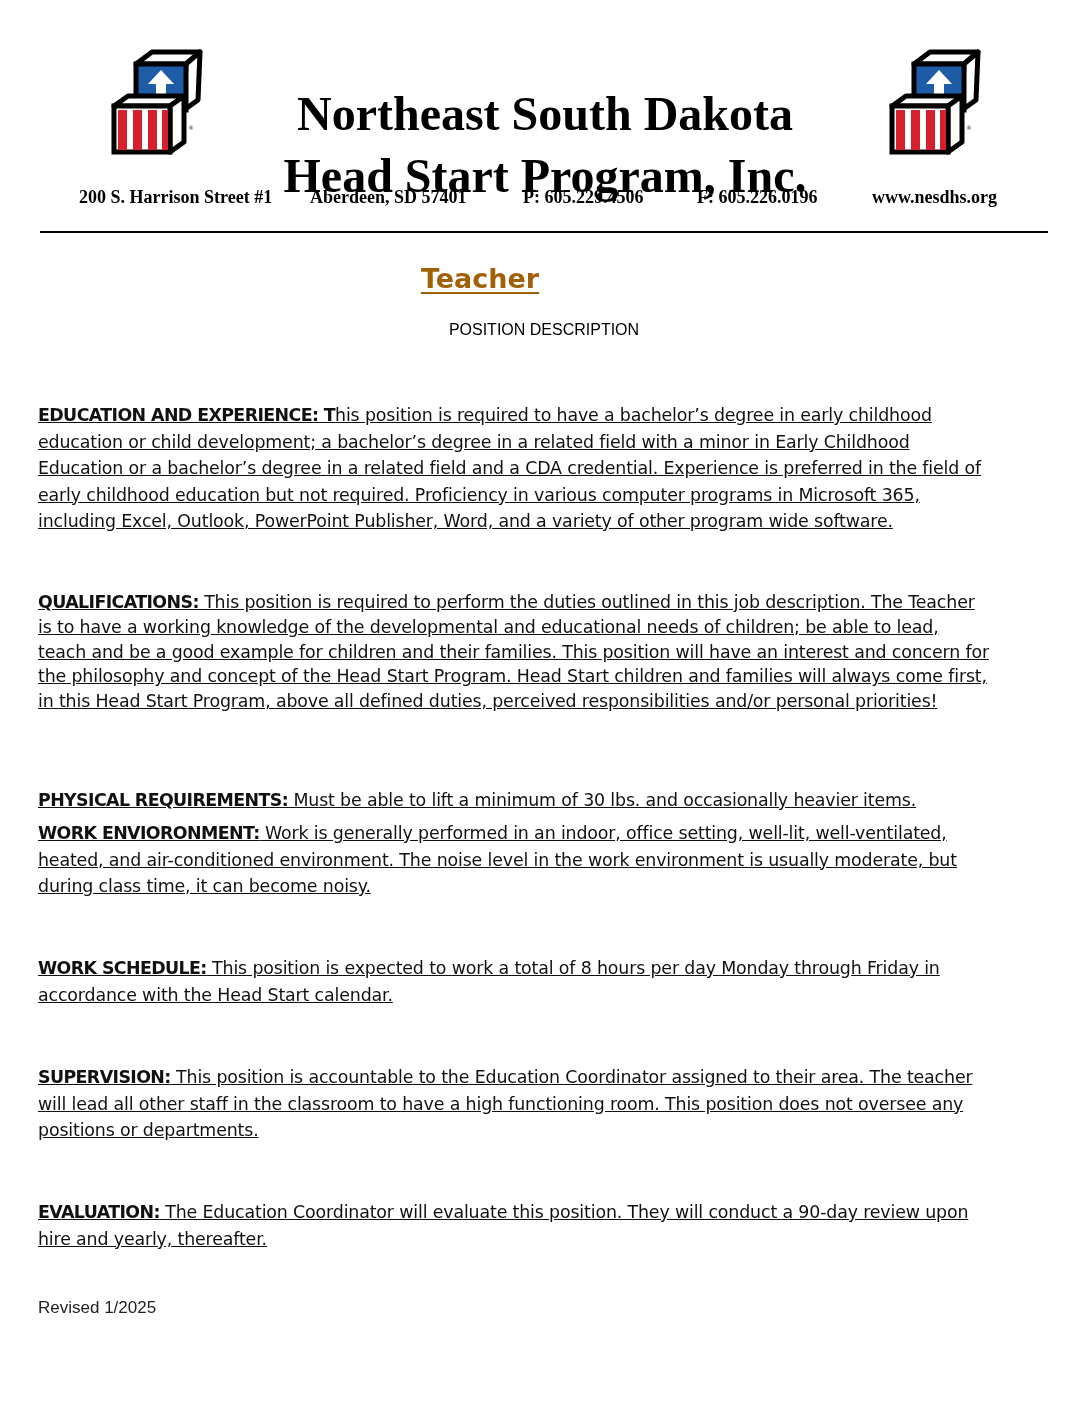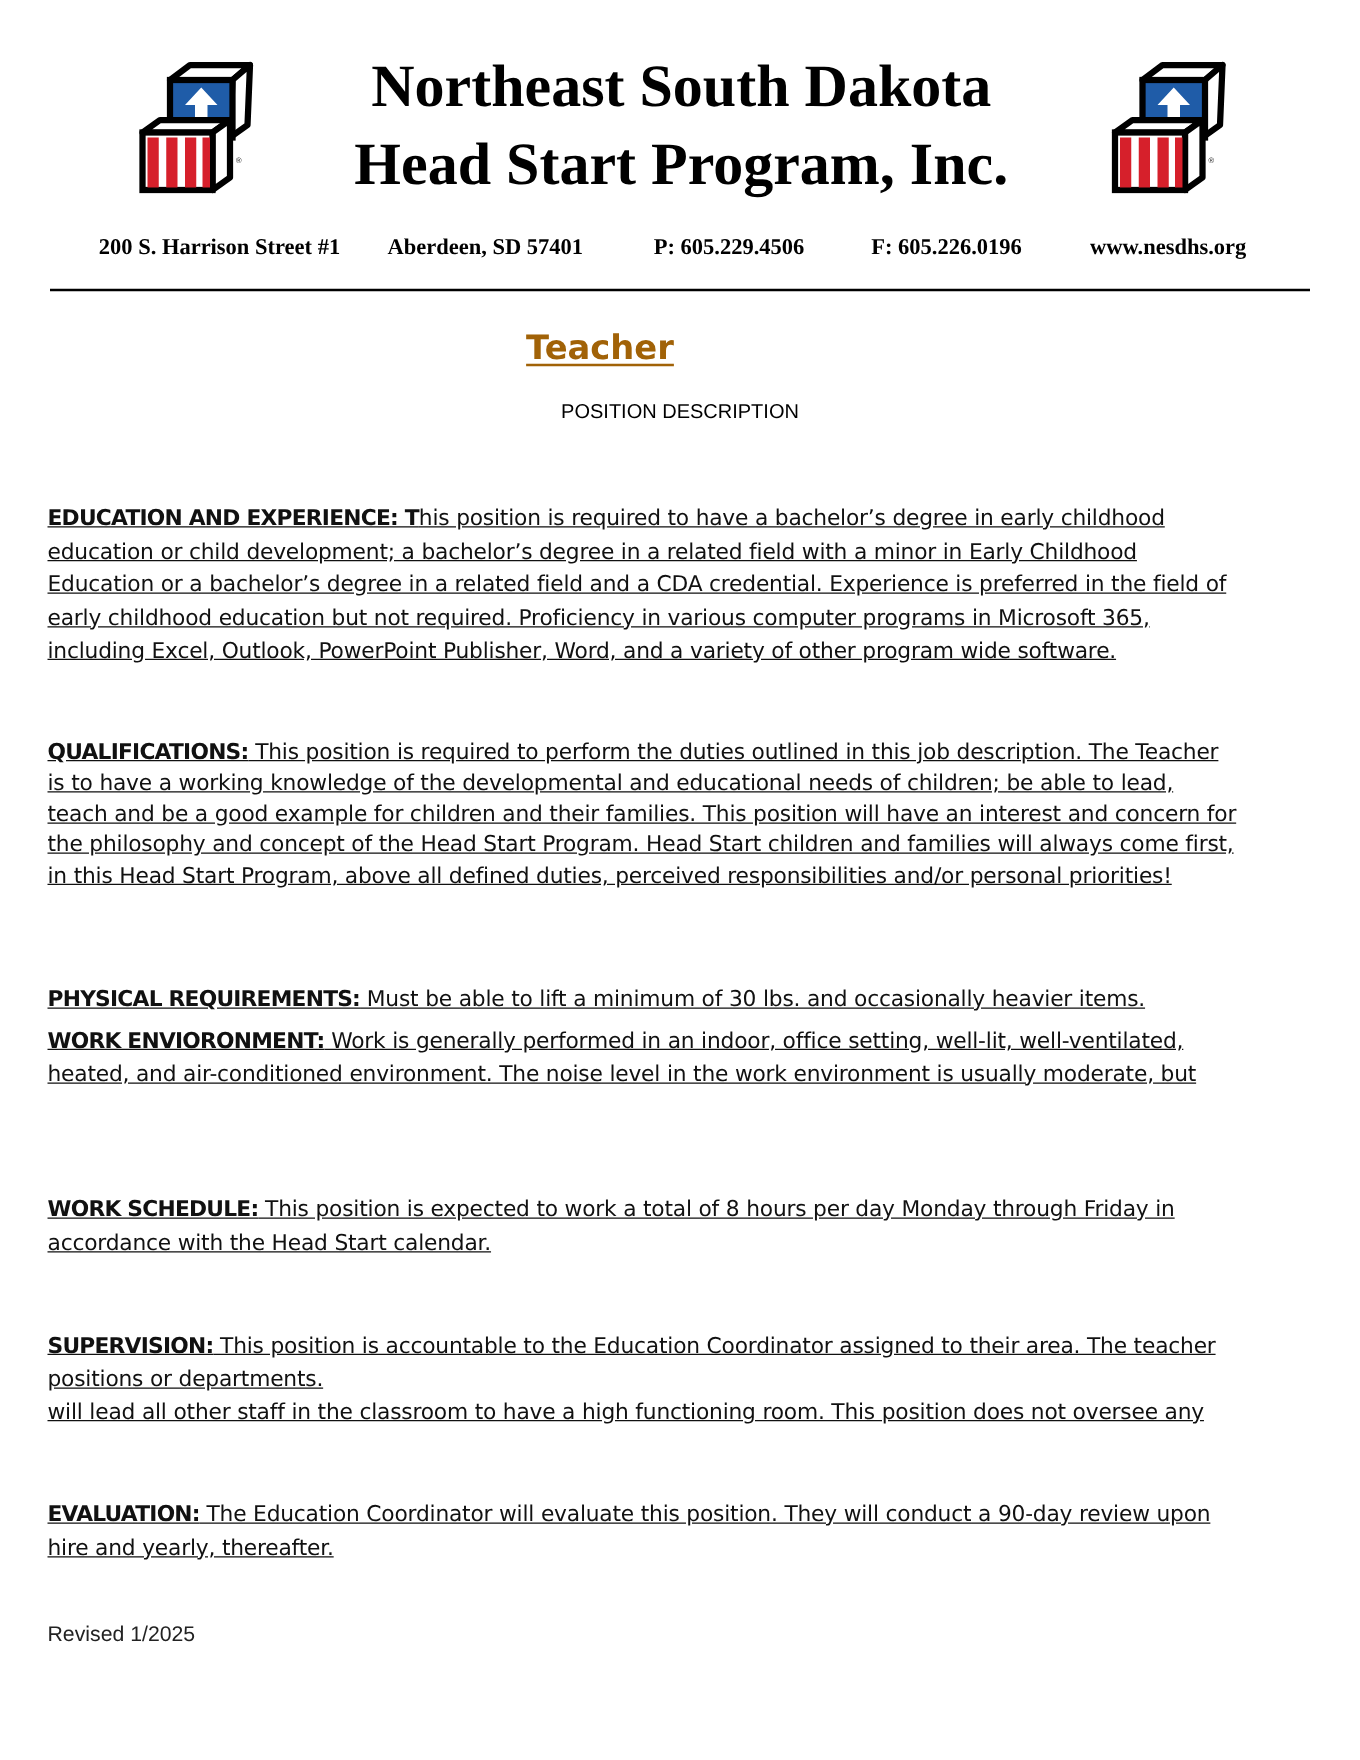--- a/index.html
+++ b/index.html
@@ -25,20 +25,21 @@
       position: absolute;
       left: 200px;
       width: 690px;
       text-align: center;
       font-family: "Liberation Serif", "DejaVu Serif", serif;
       font-weight: bold;
       font-size: 48px;
       line-height: 60px;
       color: #000;
       letter-spacing: 0px;
+      margin-top: 44px;
     }
     .org-title.l1 { top: 40px; }
     .org-title.l2 { top: 102px; }
     .address-bar {
       position: absolute;
       top: 186px;
       left: 0;
       width: 1088px;
       font-family: "Liberation Serif", "DejaVu Serif", serif;
       font-weight: bold;
@@ -184,31 +185,32 @@
   <span class="line">in this Head Start Program, above all defined duties, perceived responsibilities and/or personal priorities!</span>
 </div>
 
 <div class="section" style="top:755px;margin-top:32px;">
   <span class="line"><span class="label">PHYSICAL REQUIREMENTS:</span><span> Must be able to lift a minimum of 30 lbs. and occasionally heavier items.</span></span>
 </div>
 
 <div class="section" style="top:820px;">
   <span class="line"><span class="label">WORK ENVIORONMENT:</span><span> Work is generally performed in an indoor, office setting, well-lit, well-ventilated,</span></span>
   <span class="line">heated, and air-conditioned environment. The noise level in the work environment is usually moderate, but</span>
+  <span class="line">during class time, it can become noisy.</span>
 </div>
 
 <div class="section" style="top:955px;">
   <span class="line"><span class="label">WORK SCHEDULE:</span><span> This position is expected to work a total of 8 hours per day Monday through Friday in</span></span>
   <span class="line">accordance with the Head Start calendar.</span>
 </div>
 
 <div class="section" style="top:1064px;">
   <span class="line"><span class="label">SUPERVISION:</span><span> This position is accountable to the Education Coordinator assigned to their area. The teacher</span></span>
+  <span class="line">will lead all other staff in the classroom to have a high functioning room. This position does not oversee any</span>
   <span class="line">positions or departments.</span>
-  <span class="line">will lead all other staff in the classroom to have a high functioning room. This position does not oversee any</span>
 </div>
 
 <div class="section" style="top:1199px;">
   <span class="line"><span class="label">EVALUATION:</span><span> The Education Coordinator will evaluate this position. They will conduct a 90-day review upon</span></span>
   <span class="line">hire and yearly, thereafter.</span>
 </div>
 
 <div class="revised">Revised 1/2025</div>
 
 </body></html>

